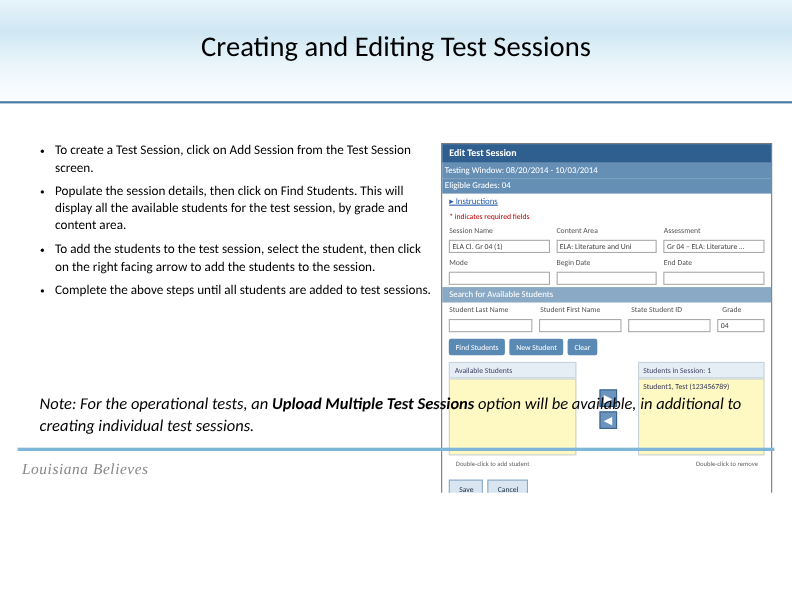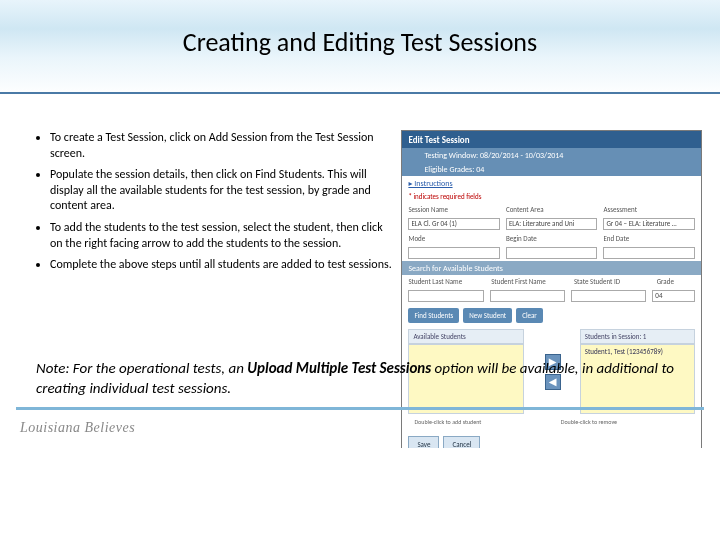--- a/index.html
+++ b/index.html
@@ -12,21 +12,21 @@
 .bullets ul{margin:0;padding-left:22px}
 .bullets li{margin-bottom:6px}
 .note{position:absolute;left:36px;right:36px;bottom:50px;font-size:15px;font-style:italic;line-height:1.3}
 .footer-rule{position:absolute;left:16px;right:16px;bottom:38px;height:3px;background:#7fb6d8}
 .footer-brand{position:absolute;left:20px;bottom:12px;font-family:Georgia,serif;font-style:italic;color:#888;font-size:14px;letter-spacing:.5px}
 
 
 .mock{width:45%;font-size:8px;color:#444;padding-left:6px}
 .win{border:1px solid #7a7a7a}
 .titlebar{background:#2f5f8f;color:#fff;font-weight:bold;padding:3px 6px;font-size:9px}
-.band{background:#668fb5;color:#fff;padding:2px 22px;font-size:8px}
+.band{background:#668fb5;color:#fff;padding:2px 2px;font-size:8px}
 .band2{background:#8aa9c4;color:#fff;padding:2px 6px;font-size:8px}
 .link{color:#2a5dab;text-decoration:underline;padding:2px 6px;display:block;font-size:8px}
 .red{color:#b00;padding:2px 6px;font-size:7px}
 .formrow{display:flex;padding:2px 6px;gap:6px}
 .lbl{font-size:7px;color:#555;flex:1}
 .inp{border:1px solid #aaa;background:#fff;height:10px;flex:1}
 .btnrow{display:flex;gap:4px;padding:4px 6px}
 .mbtn{background:#5a89b4;color:#fff;font-size:7px;padding:3px 6px;border-radius:2px}
 .panes{display:flex;padding:2px 6px;gap:21px}
 .pane{flex:1}
@@ -113,21 +113,21 @@
             <div class="arrow">▶</div>
             <div class="arrow">◀</div>
           </div>
           <div class="pane">
             <div class="panehdr">Students in Session: 1</div>
             <div class="panebox">Student1, Test (123456789)</div>
           </div>
         </div>
         <div class="formrow">
           <div class="hint" style="flex:1">Double-click to add student</div>
-          <div class="hint" style="flex:1;">Double-click to remove</div>
+          <div class="hint" style="flex:1;text-align:right">Double-click to remove</div>
         </div>
         <div class="savebar">
           <div class="sbtn">Save</div>
           <div class="sbtn">Cancel</div>
         </div>
       </div>
     </div>
   </div>
 
   <div class="note">

